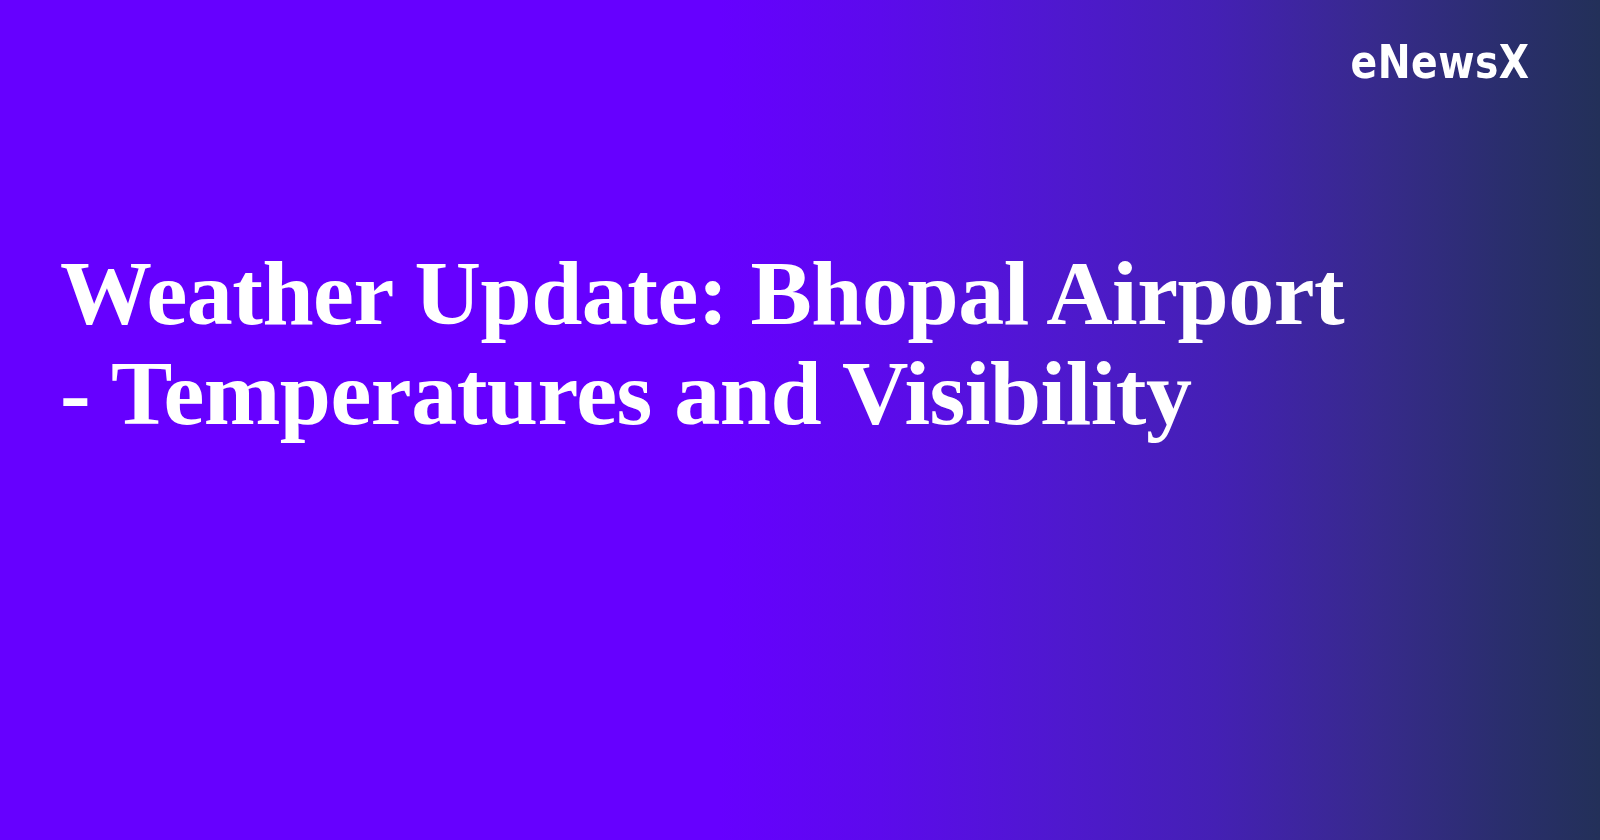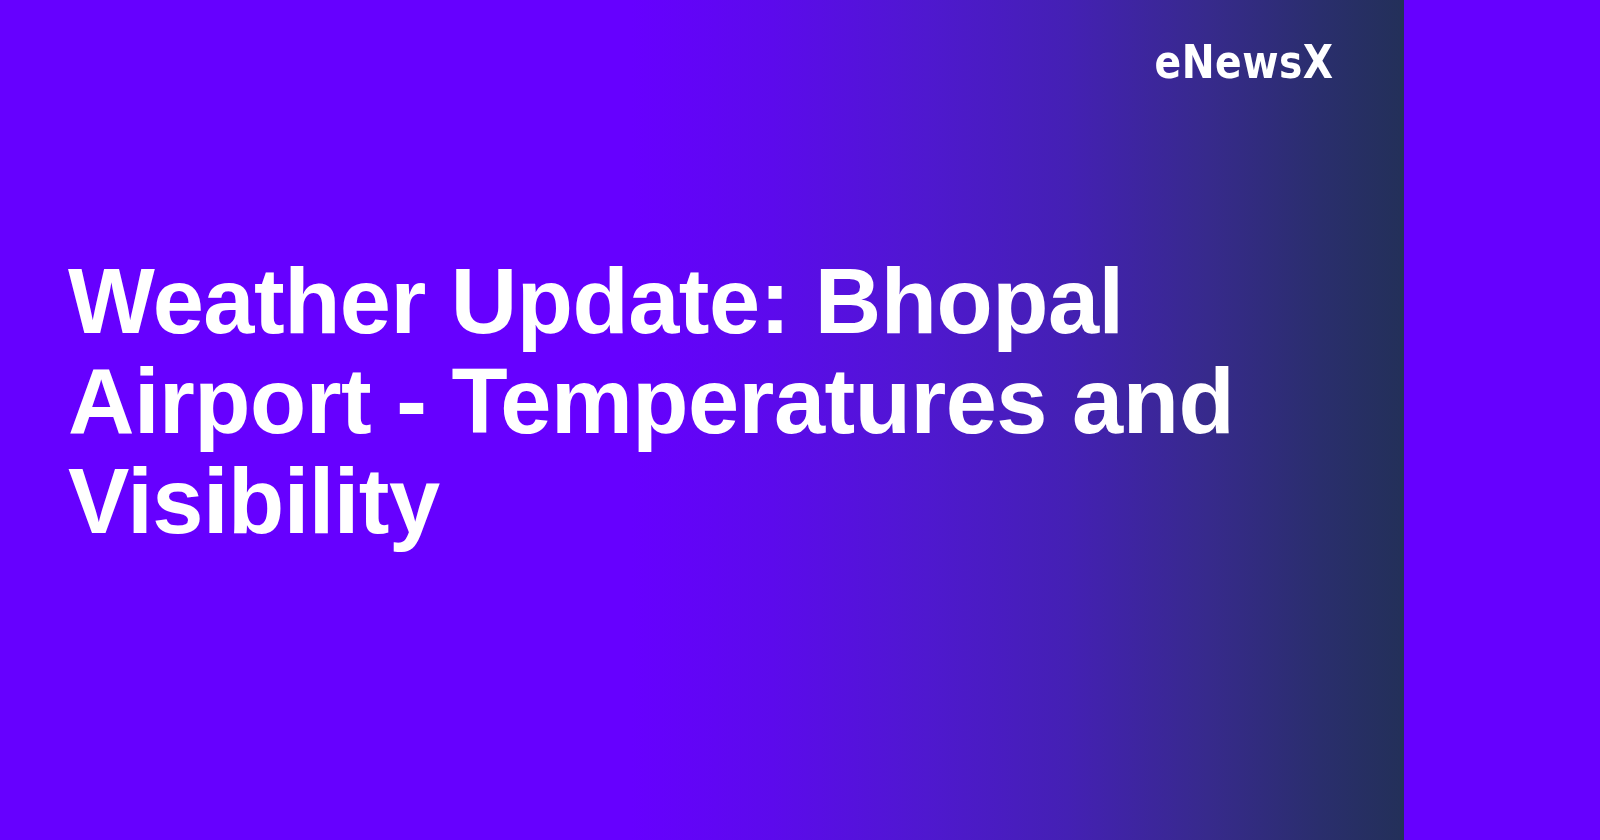--- a/index.html
+++ b/index.html
@@ -13,21 +13,21 @@
     height: 840px;
     overflow: hidden;
     font-family: "DejaVu Sans", sans-serif;
     background: #6600ff;
   }
 
   
   .banner {
     position: relative;
     box-sizing: border-box;
-    width: 1404px;
+    width: 1600px;
     height: 840px;
     
     background-image: linear-gradient(
       90deg,
       #6600ff 0%,
       #6600ff 45%,
       #5c0aec 55%,
       #4f18cf 66%,
       #4420b4 76%,
       #372a8c 86%,
@@ -57,23 +57,23 @@
 
   
   .headline-wrap {
     position: absolute;
     left: 60px;
     top: 243px;
     width: 1290px;
   }
 
   .headline {
-    margin: 8px;
+    margin: 0;
     color: #ffffff;
-    font-family: Liberation Sans, sans-serif;
+    font-family: Liberation Serif, serif;
     font-size: 92px;
     font-weight: 700;
     line-height: 100px;
     letter-spacing: -0.5px;
     word-wrap: break-word;
     overflow-wrap: break-word;
   }
 </style>
 </head>
 <body>

